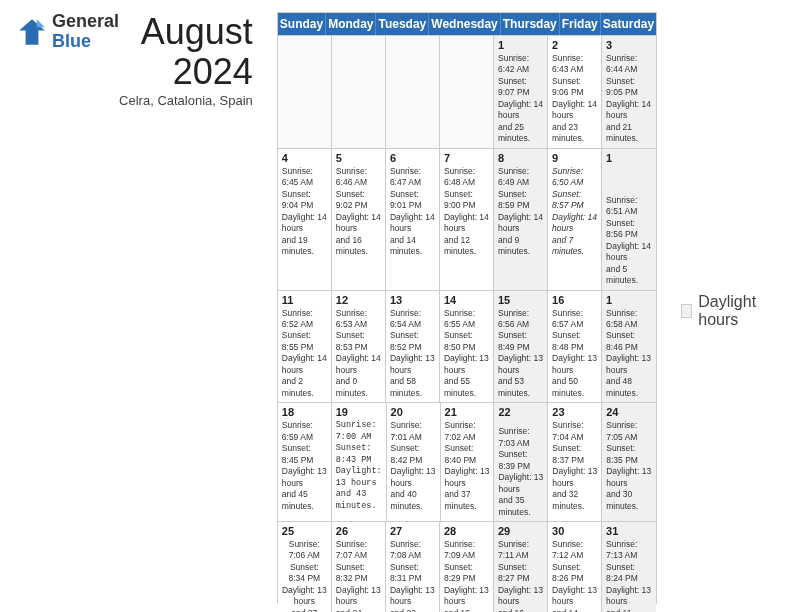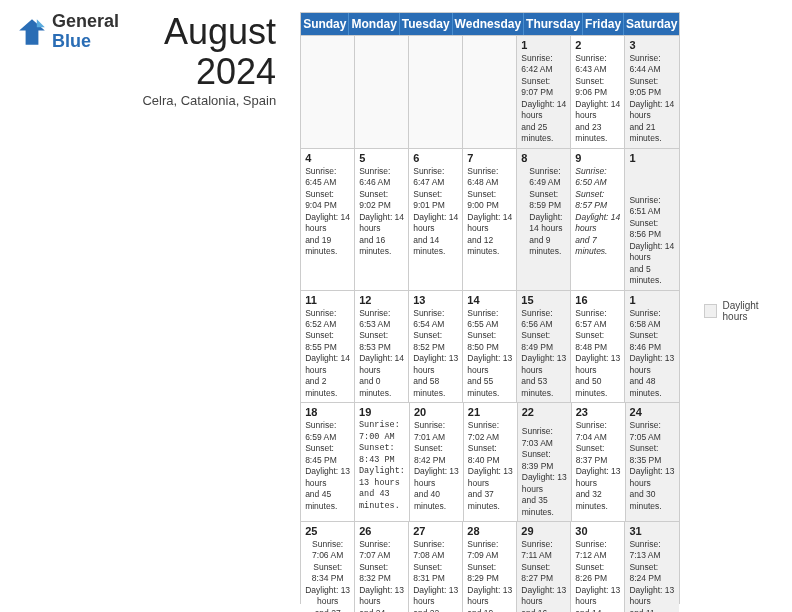--- a/index.html
+++ b/index.html
@@ -115,21 +115,21 @@
       gap: 6px;
     }
     .daylight-box {
       width: 14px;
       height: 14px;
       background: #f0f0f0;
       border: 1px solid #ccc;
       display: inline-block;
     }
     .daylight-label {
-      font-size: 10px;
+      font-size: 16px;
       color: #444;
     }
   </style>
 </head>
 <body>
 
 <div class="page">
   <div class="header">
     <div class="logo">
       <svg class="logo-icon" viewBox="0 0 40 40">
@@ -209,21 +209,21 @@
           </div>
           <div class="cal-cell">
             <div class="day-num">7</div>
             <div class="cell-text" style="white-space: pre-line;">Sunrise: 6:48 AM
 Sunset: 9:00 PM
 Daylight: 14 hours
 and 12 minutes.</div>
           </div>
           <div class="cal-cell shaded">
             <div class="day-num">8</div>
-            <div class="cell-text" style="white-space: pre-line; margin-left: 8px;">Sunrise: 6:49 AM
+            <div class="cell-text" style="white-space: pre-line;">Sunrise: 6:49 AM
 Sunset: 8:59 PM
 Daylight: 14 hours
 and 9 minutes.</div>
           </div>
           <div class="cal-cell">
             <div class="day-num">9</div>
             <div class="cell-text" style="white-space: pre-line; font-style: italic;">Sunrise: 6:50 AM
 Sunset: 8:57 PM
 Daylight: 14 hours
 and 7 minutes.</div>

